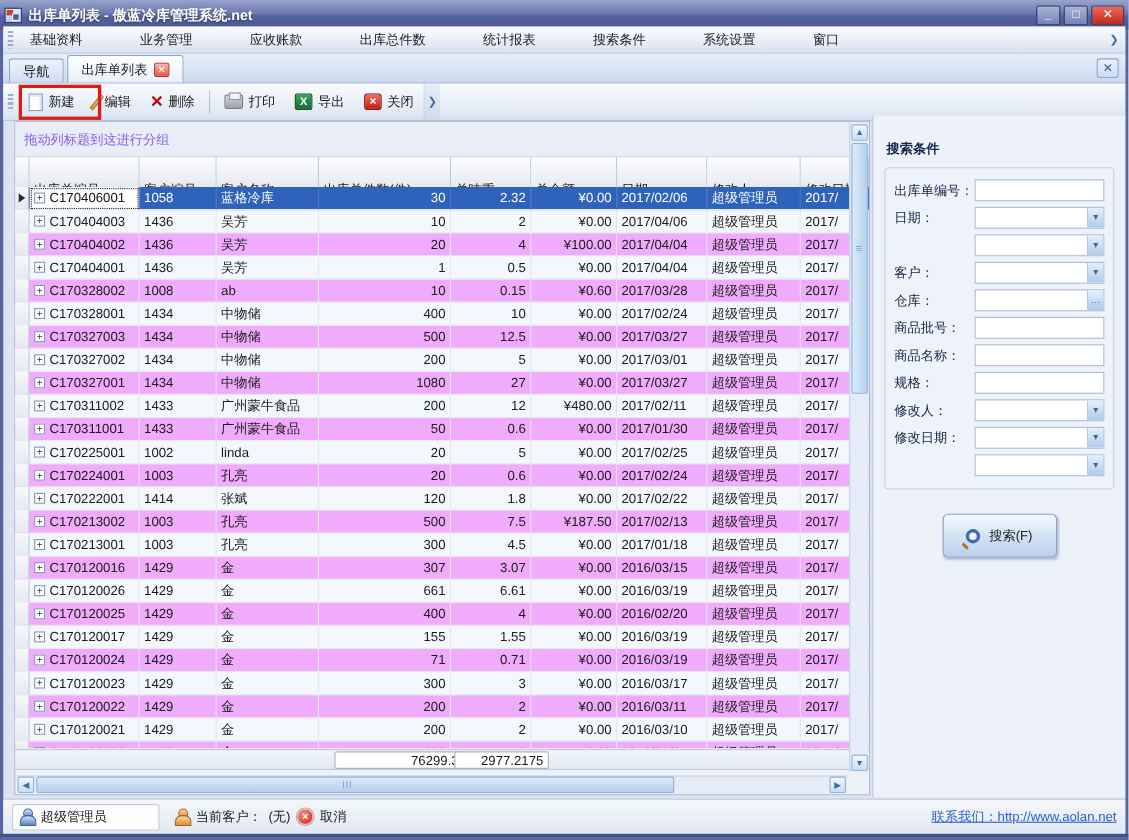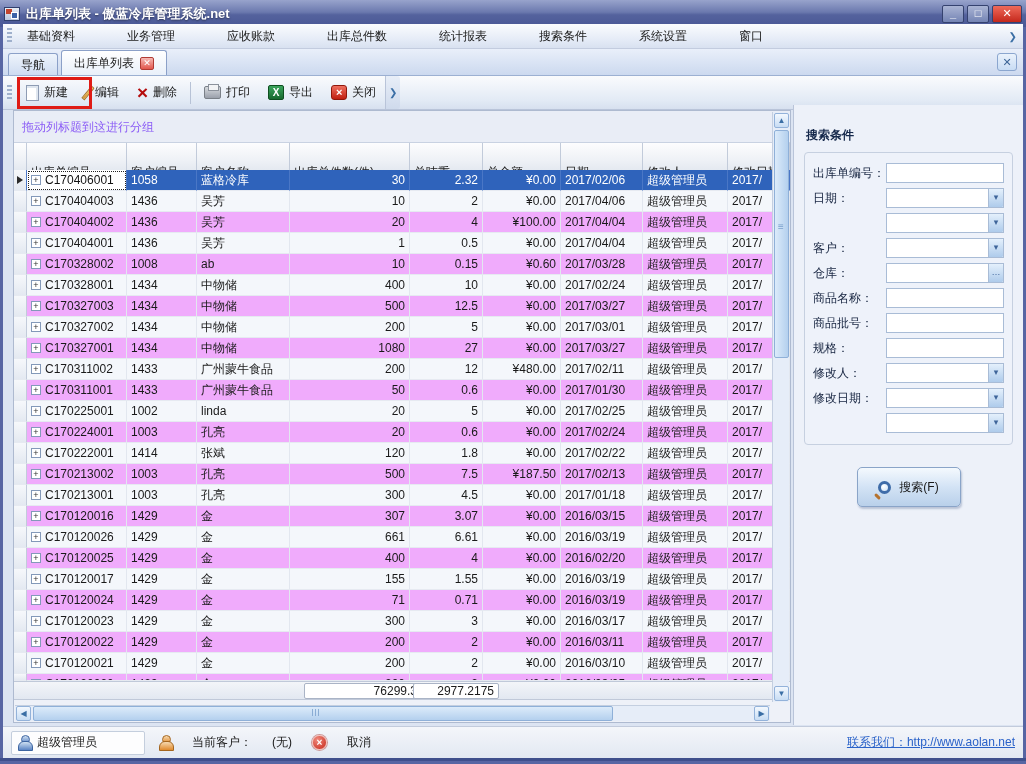--- a/index.html
+++ b/index.html
@@ -157,21 +157,21 @@
     display:flex; align-items:center; padding:0 8px; }
   .user-box { display:flex; align-items:center; gap:6px; background:#fdfdfe;
     border:1px solid #c4cedd; border-radius:2px; height:24px; width:134px; padding:0 6px; }
   .person { width:13px; height:16px; position:relative; }
   .person::before { content:""; position:absolute; left:3px; top:0; width:7px; height:7px;
     border-radius:50%; background:linear-gradient(#cfe0f2,#5b84c4); border:1px solid #3c64a0; }
   .person::after { content:""; position:absolute; left:0; bottom:0; width:13px; height:8px;
     border-radius:6px 6px 0 0; background:linear-gradient(#cfe0f2,#5b84c4); border:1px solid #3c64a0; }
   .person.orange::before { background:linear-gradient(#f6d9b0,#e08a2e); border-color:#a5661f; }
   .person.orange::after { background:linear-gradient(#f6d9b0,#e08a2e); border-color:#a5661f; }
-  .cur-cust { display:flex; align-items:center; gap:20px; margin-left:14px; }
+  .cur-cust { display:flex; align-items:center; gap:6px; margin-left:14px; }
   .cancel-ico { width:15px; height:15px; border-radius:50%; background:radial-gradient(circle at 35% 30%, #f08a7d, #c6271a);
     border:1px solid #f3b8b0; color:#fff; font-size:10px; font-weight:bold; text-align:center; line-height:14px;
     box-shadow:0 0 0 1px #c99; }
   .contact-link { margin-left:auto; color:#2a62c9; text-decoration:underline; }
   .window-bottom { position:absolute; left:-3px; right:-3px; bottom:-0px; height:3px; background:#3f4f8c; }
 </style>
 </head>
 <body>
 
 <div class="window">
@@ -608,27 +608,27 @@
           </span>
         </div>
         <div class="s-row">
           <span class="s-label">仓库：</span>
           <span class="s-ctl">
             <input style="">
             <span class="drop-btn">…</span>
           </span>
         </div>
         <div class="s-row">
+          <span class="s-label">商品批号：</span>
+          <span class="s-ctl">
+            <input style="">
+          </span>
+        </div>
+        <div class="s-row">
           <span class="s-label">商品名称：</span>
-          <span class="s-ctl">
-            <input style="">
-          </span>
-        </div>
-        <div class="s-row">
-          <span class="s-label">商品批号：</span>
           <span class="s-ctl">
             <input style="">
           </span>
         </div>
         <div class="s-row">
           <span class="s-label">规格：</span>
           <span class="s-ctl">
             <input style="">
           </span>
         </div>

